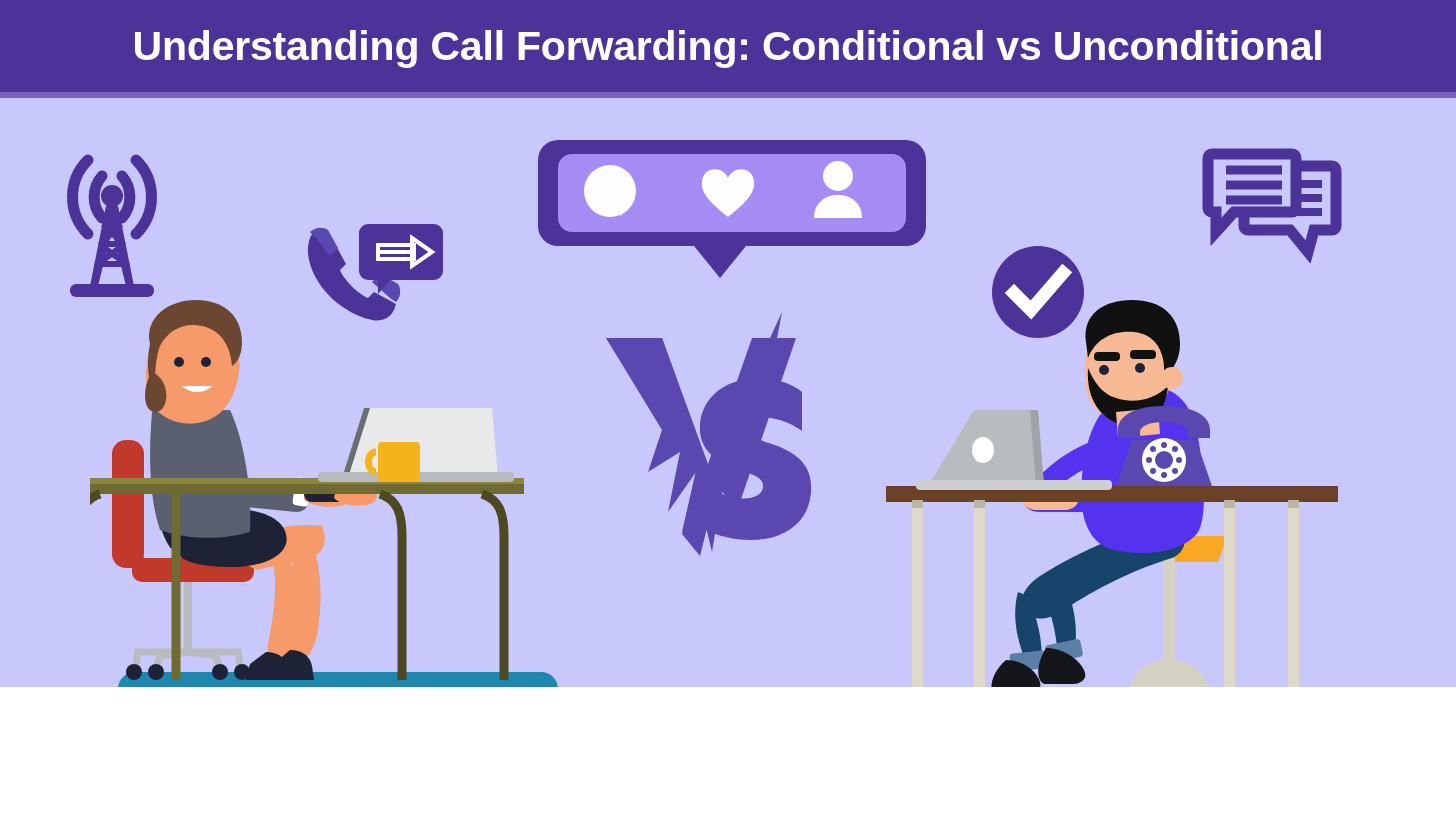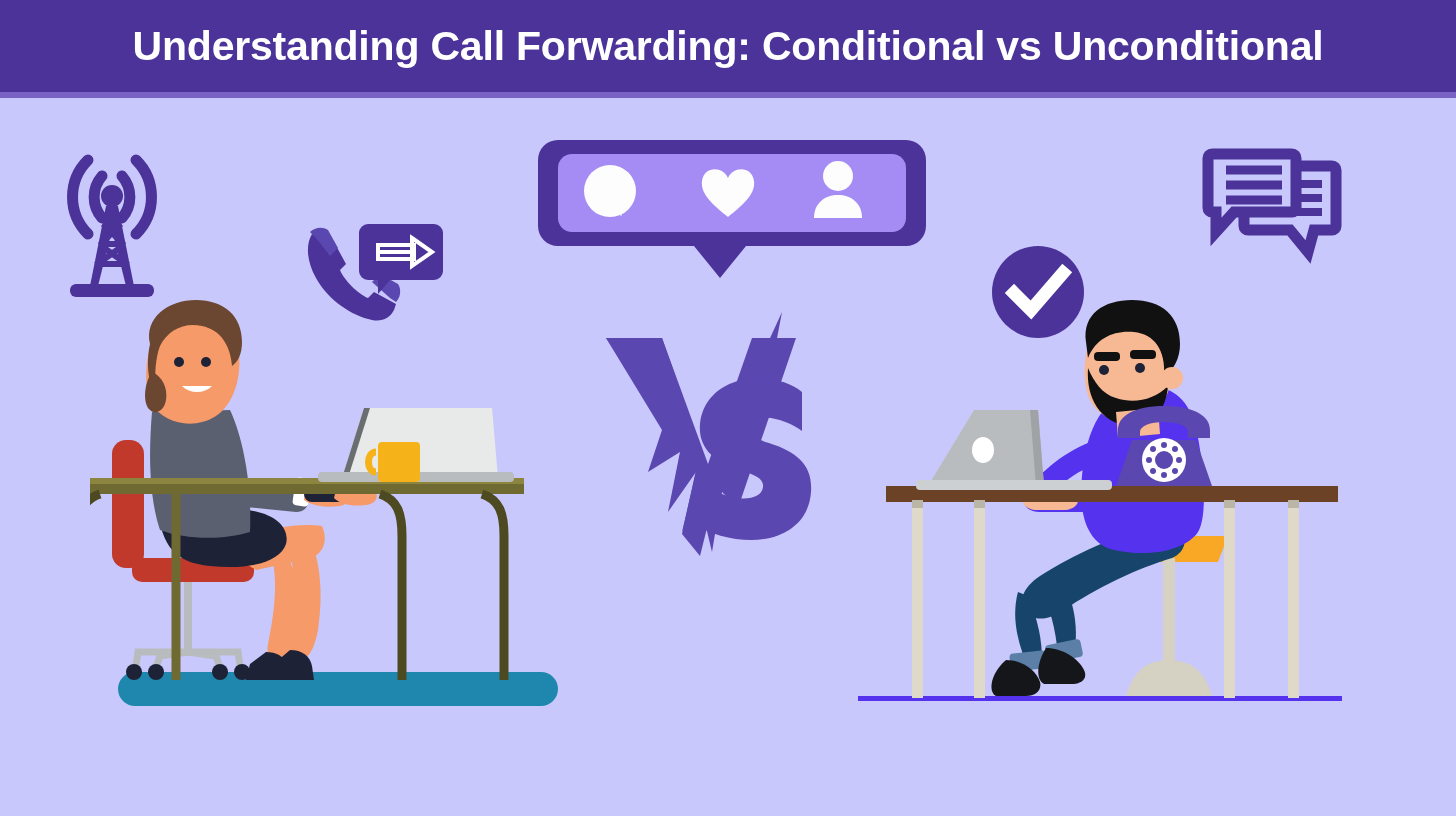--- a/index.html
+++ b/index.html
@@ -3,21 +3,21 @@
 <meta charset="utf-8">
 <style>
   html, body {
     margin: 0;
     padding: 0;
     background: #ffffff;
   }
   #stage {
     position: relative;
     width: 1456px;
-    height: 816px;
+    height: 687px;
     overflow: hidden;
     font-family: "Liberation Sans", sans-serif;
     background: #c9c8fc;
   }
 
   
   #header-bar {
     position: absolute;
     left: 0; top: 0;
     width: 1456px;

